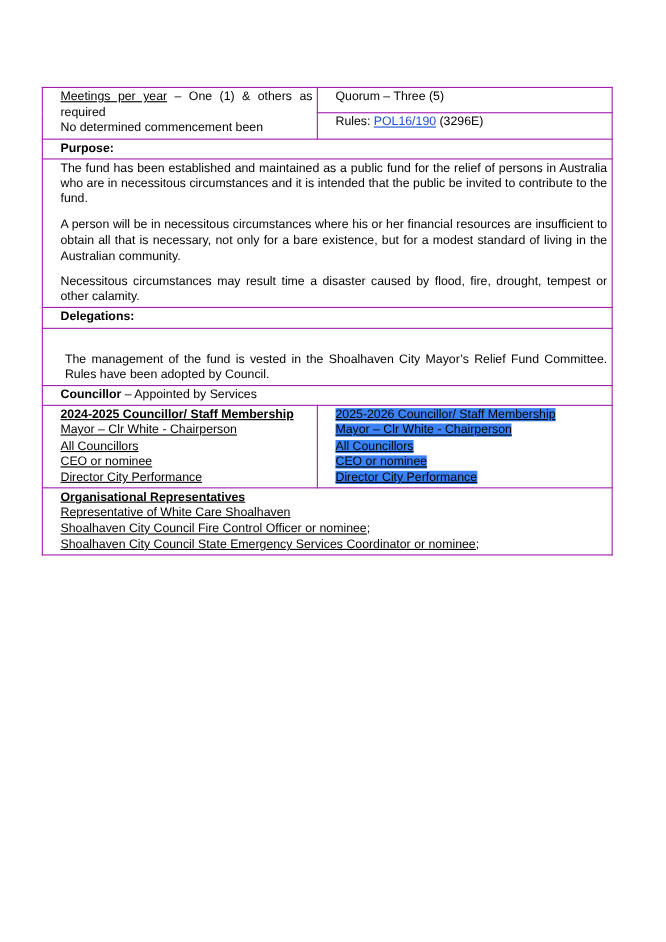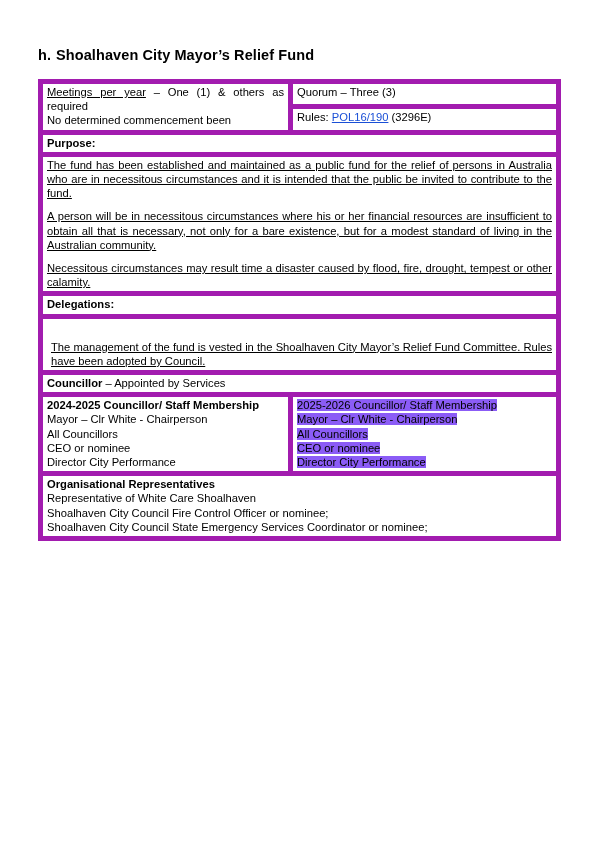--- a/index.html
+++ b/index.html
@@ -45,52 +45,51 @@
     position: absolute;
     left: 38px;
     top: 79px;
     width: 518px;
     border-collapse: collapse;
     table-layout: fixed;
     font-size: 11.2px;
     line-height: 14.2px;
   }
   .tbl td {
-    border: 5px solid #a21caf;
+    border: 1px solid #a21caf;
     vertical-align: top;
-    padding: 1px 4px 2px 4px;
+    padding: 1px 4px 2px 16px;
   }
   .col-left  { width: 250px; }
   .col-right { width: 268px; }
 
   .just { text-align: justify; text-align-last: left; }
   .bold { font-weight: bold; }
   .ul   { text-decoration: underline; }
 
   .para {
     margin: 0;
     padding: 0;
-    text-decoration: underline;
   }
   .para + .para { margin-top: 9px; }
 
   .cell-pad-body { padding: 3px 5px 4px 5px; }
   .cell-pad-tight { padding: 1px 5px 2px 5px; }
 
   .link {
     color: #1a4fd6;
     text-decoration: underline;
   }
 
   .hl {
-    background-color: #8b5cf6;
+    background-color: #3b82f6;
     font-weight: inherit;
   }
 
-  .line { display: block; white-space: nowrap; }
+  .line { display: block; white-space: nowrap; text-decoration: underline; }
   .line > span.hl { display: inline; }
 
   .indent-para { padding-left: 4px; margin-top: 20px; }
 
   .mem-list .line { margin: 0; }
 
   
   .page-number {
     position: absolute;
     left: 0;
@@ -99,34 +98,31 @@
     text-align: right;
     font-size: 11.5px;
     color: #000;
   }
 </style>
 </head>
 <body>
 
 <div class="page">
 
-  <div class="doc-heading">
-    <span class="h-letter">h.</span><span>Shoalhaven City Mayor’s Relief Fund</span>
-  </div>
 
   <table class="tbl">
     <colgroup>
       <col class="col-left">
       <col class="col-right">
     </colgroup>
     <tbody>
 
       <tr>
         <td rowspan="2" class="just cell-pad-tight"><span class="ul">Meetings per year</span><span> – One (1) &amp; others as required</span><br><span>No determined commencement been</span></td>
-        <td class="cell-pad-tight"><span>Quorum – Three (3)</span></td>
+        <td class="cell-pad-tight"><span>Quorum – Three (5)</span></td>
       </tr>
 
       <tr>
         <td class="cell-pad-tight"><span>Rules: </span><a class="link" href="#">POL16/190</a><span> (3296E)</span></td>
       </tr>
 
       <tr>
         <td colspan="2" class="cell-pad-tight"><span class="bold">Purpose:</span></td>
       </tr>
 

